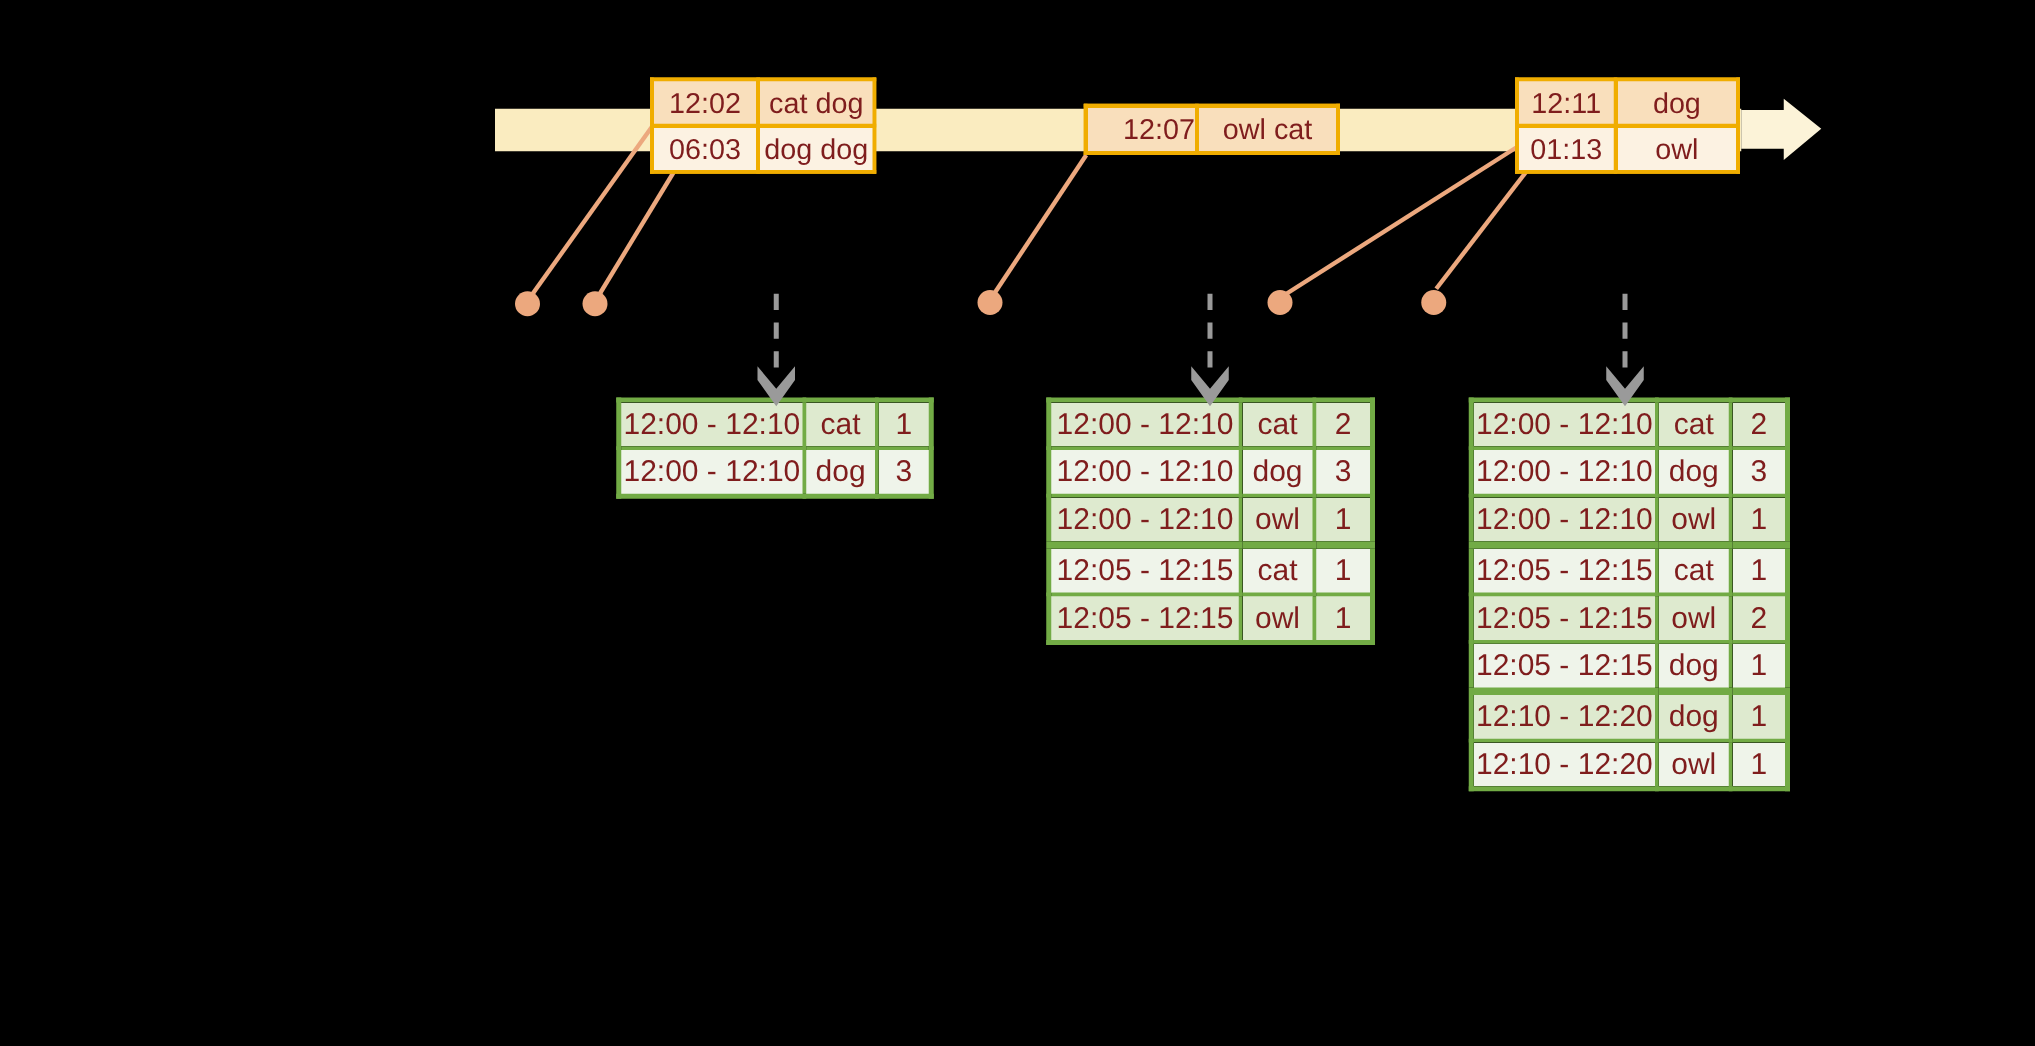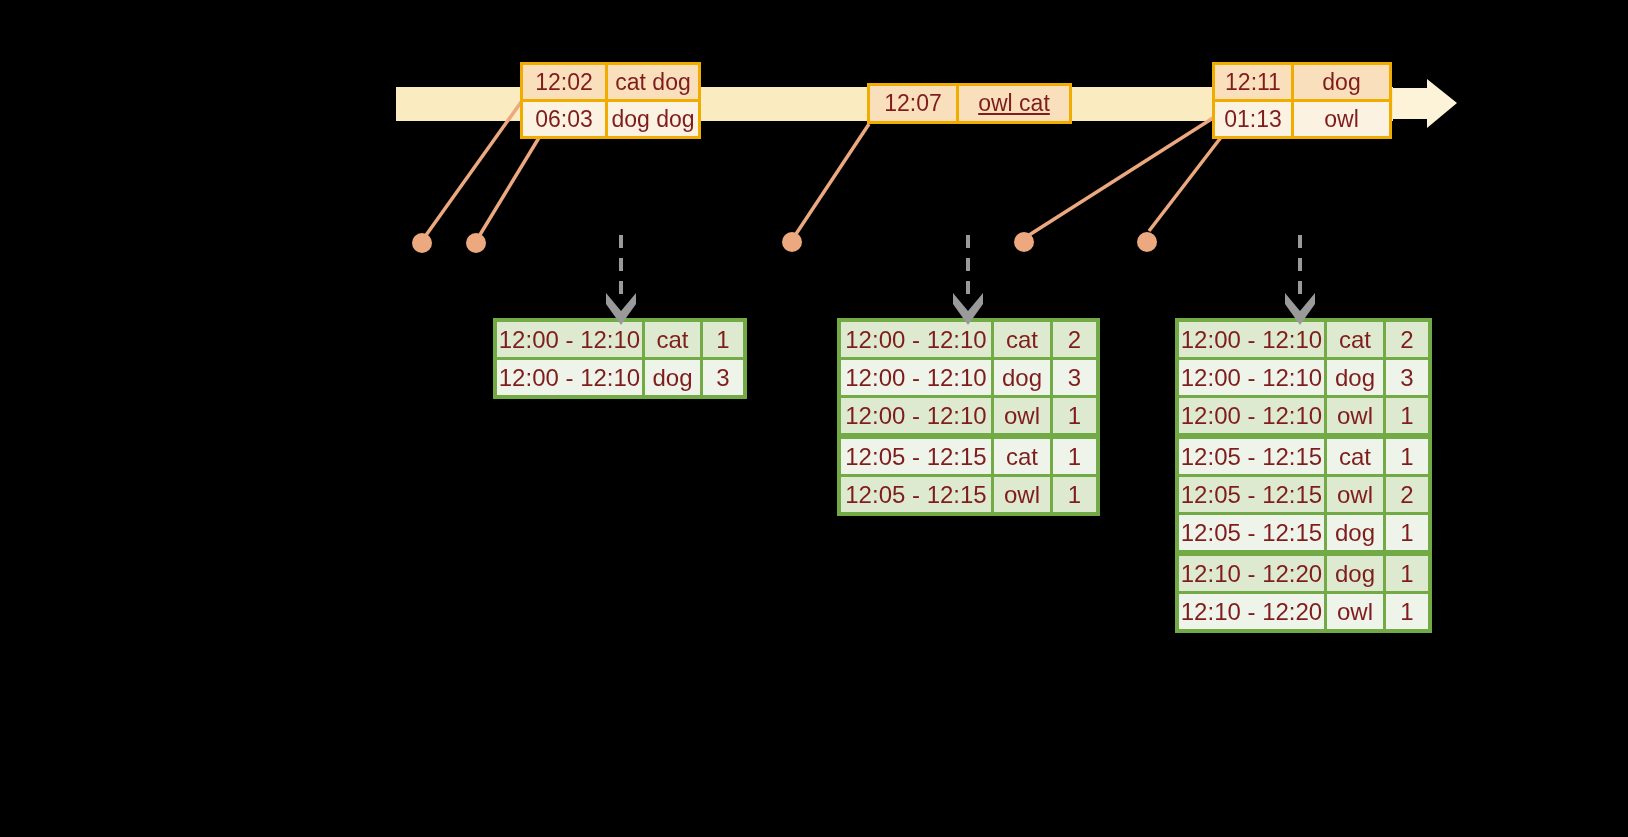--- a/index.html
+++ b/index.html
@@ -28,21 +28,21 @@
     height:34px;
     overflow:hidden;
     white-space:nowrap;
   }
   #evt2 td{height:35px;}
   .e-odd td{background:#f9dfbc;}
   .e-even td{background:#fcf2e2;}
   #evt1{left:520px;top:62px;width:181px;}
   #evt1 .col-t{width:82px;} #evt1 .col-w{width:90px;}
   #evt2{left:867px;top:83px;width:205px;}
-  #evt2 .col-t{width:86px;} #evt2 .col-w{width:110px;text-decoration:underline;}
+  #evt2 .col-t{width:86px;text-align:right;} #evt2 .col-w{width:110px;}
   #evt3{left:1212px;top:62px;width:180px;}
   #evt3 .col-t{width:76px;} #evt3 .col-w{width:95px;}
   
   table.res{
     position:absolute;
     border-collapse:collapse;
     table-layout:fixed;
     border:4px solid #72ab45;
     font-size:24px;
   }

